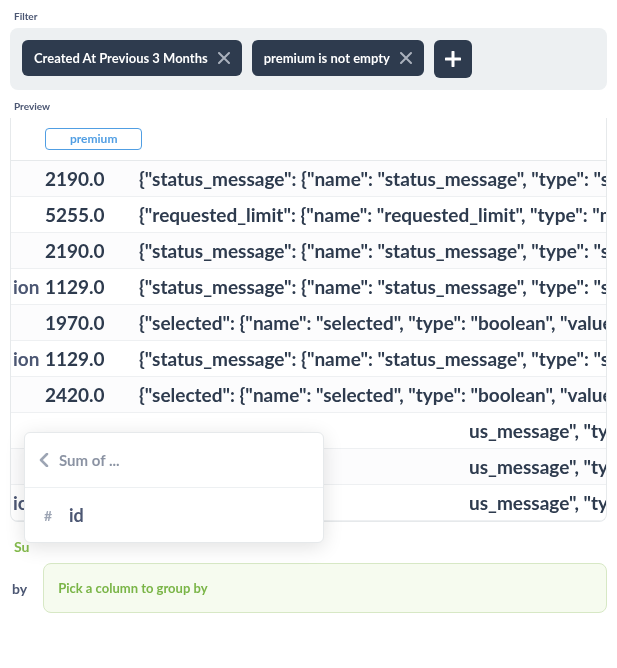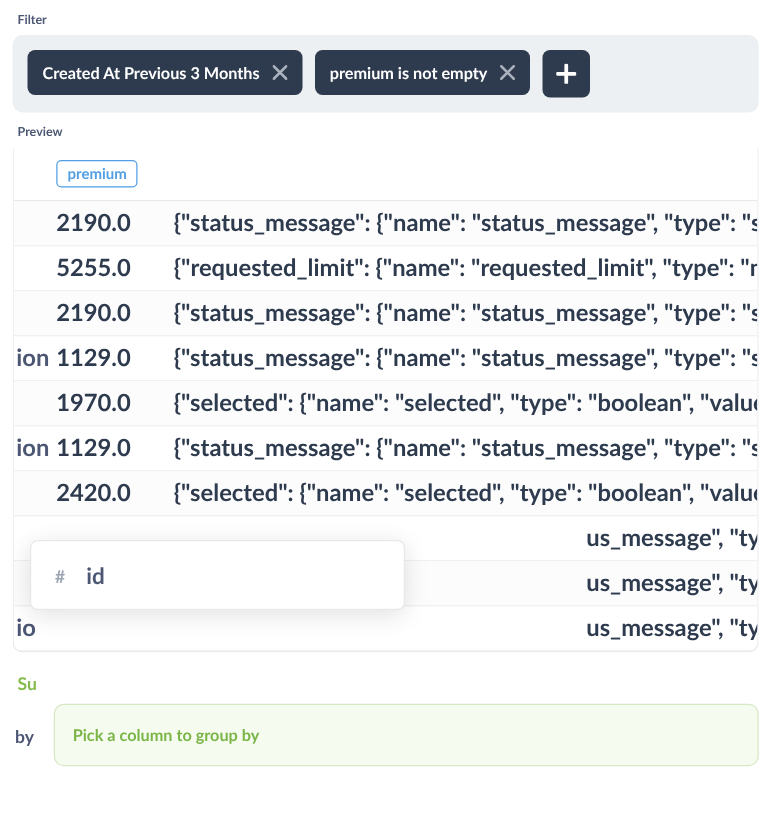--- a/index.html
+++ b/index.html
@@ -74,21 +74,21 @@
     background: #fff;
   }
   .col1 { width: 34px; flex:0 0 34px; }
   .col2 { width: 94px; flex:0 0 94px; }
   .col3 { flex: 1; min-width: 0; }
   .h-pill {
     display: inline-block;
     border: 1px solid #509ee3;
     color: #509ee3;
     border-radius: 4px;
-    padding: 2px 8px 3px;
+    padding: 2px 24px 3px;
     font-size: 12px;
     font-weight: 700;
     cursor: pointer;
   }
   .row {
     display: flex;
     border-bottom: 1px solid #eef0f2;
     height: 36px;
     align-items: center;
     font-size: 19px;
@@ -290,17 +290,25 @@
     </div>
 </div>
 
 <div class="summarize-label">Su</div>
 <div class="bottom-row">
   <div class="by-text">by</div>
   <div class="picker">Pick a column to group by</div>
 </div>
 
 <div class="popover">
+  <div class="popover-header">
+    <span class="chev">
+      <svg width="10" height="14" viewBox="0 0 10 14">
+          <path d="M8 1 L2 7 L8 13" stroke="#9da5b4" stroke-width="2.5" fill="none" stroke-linecap="round" stroke-linejoin="round"></path>
+        </svg>
+    </span>
+    <span class="title">Sum of ...</span>
+  </div>
   <div class="popover-item">
     <span class="icon hash-icon">#</span>
     <span class="label">id</span>
   </div>
 </div>
 
 </body></html>

